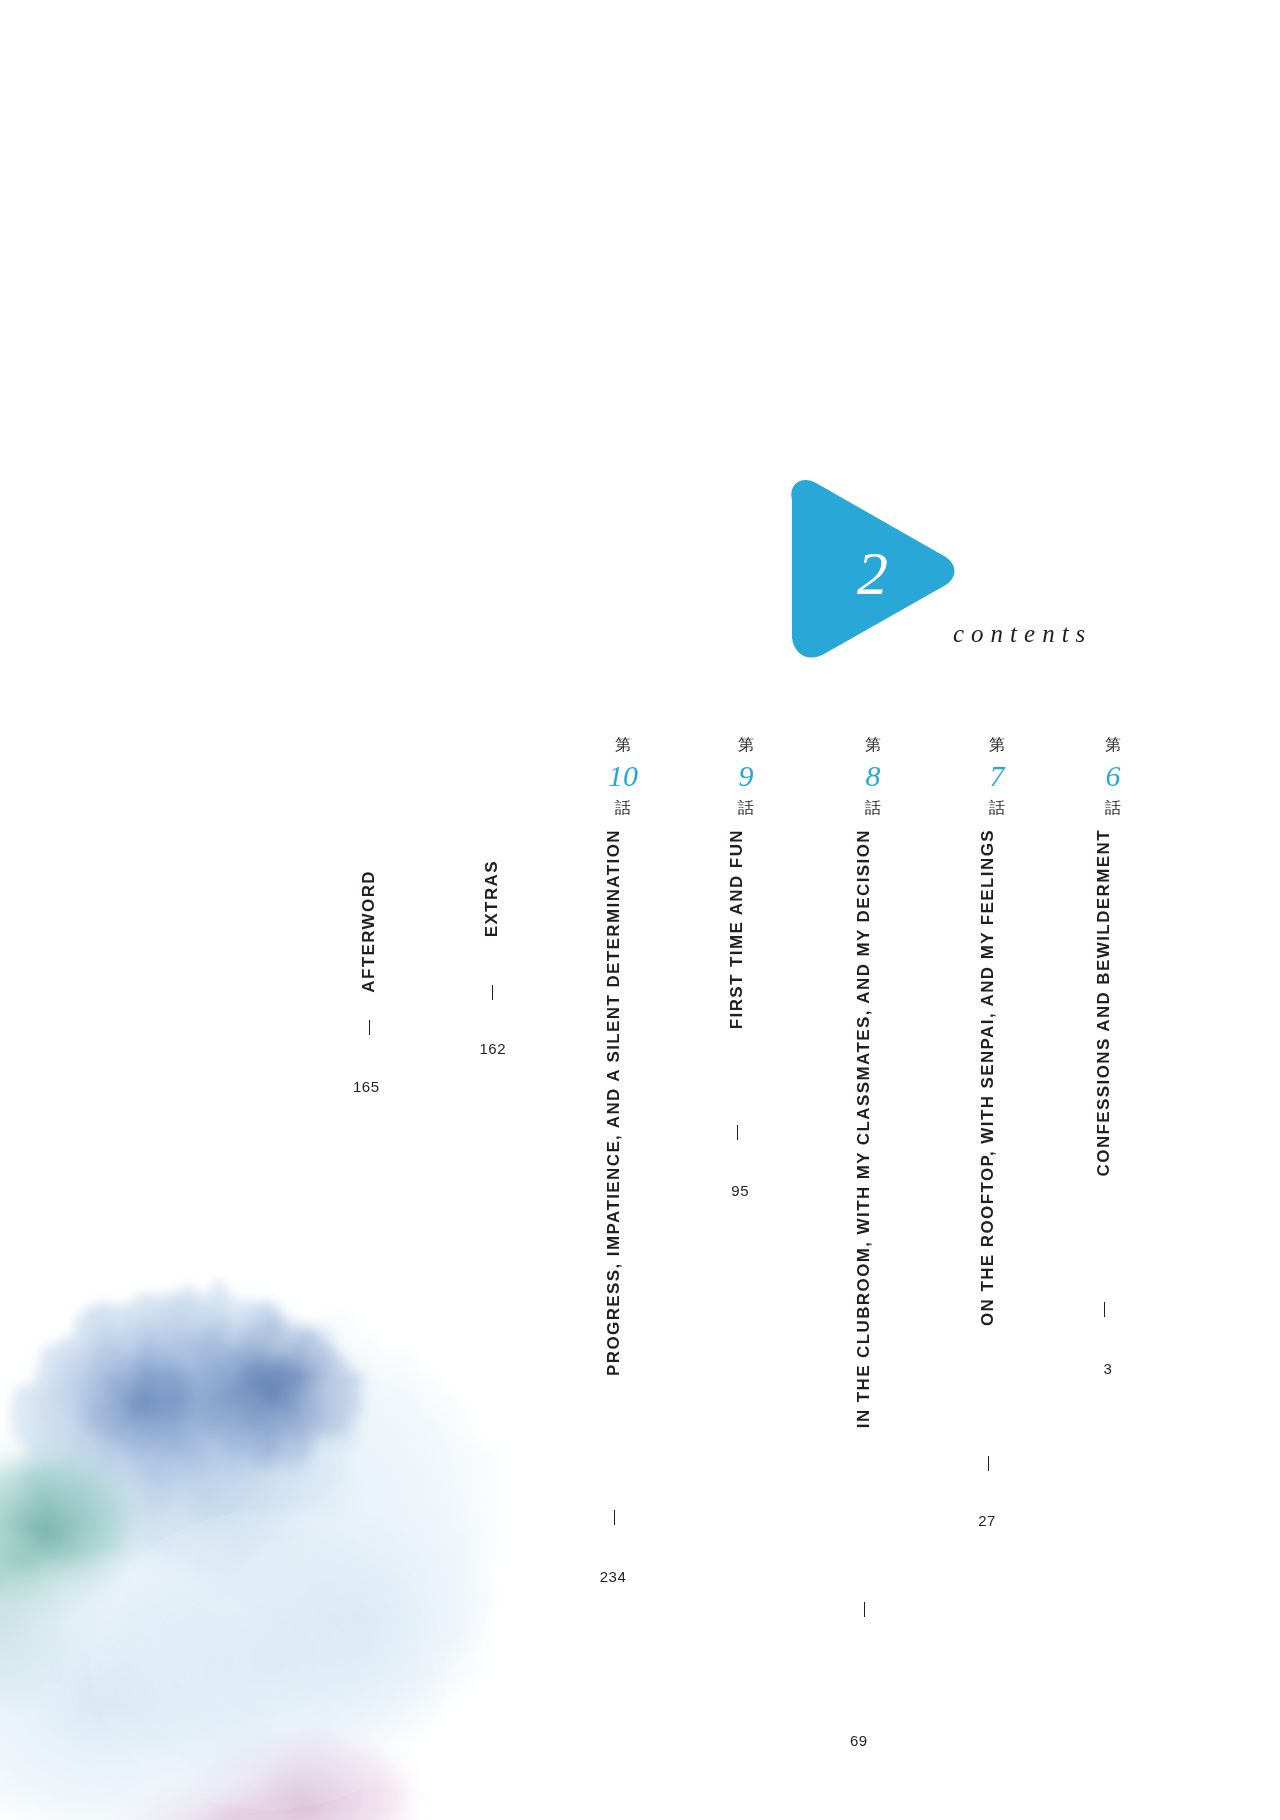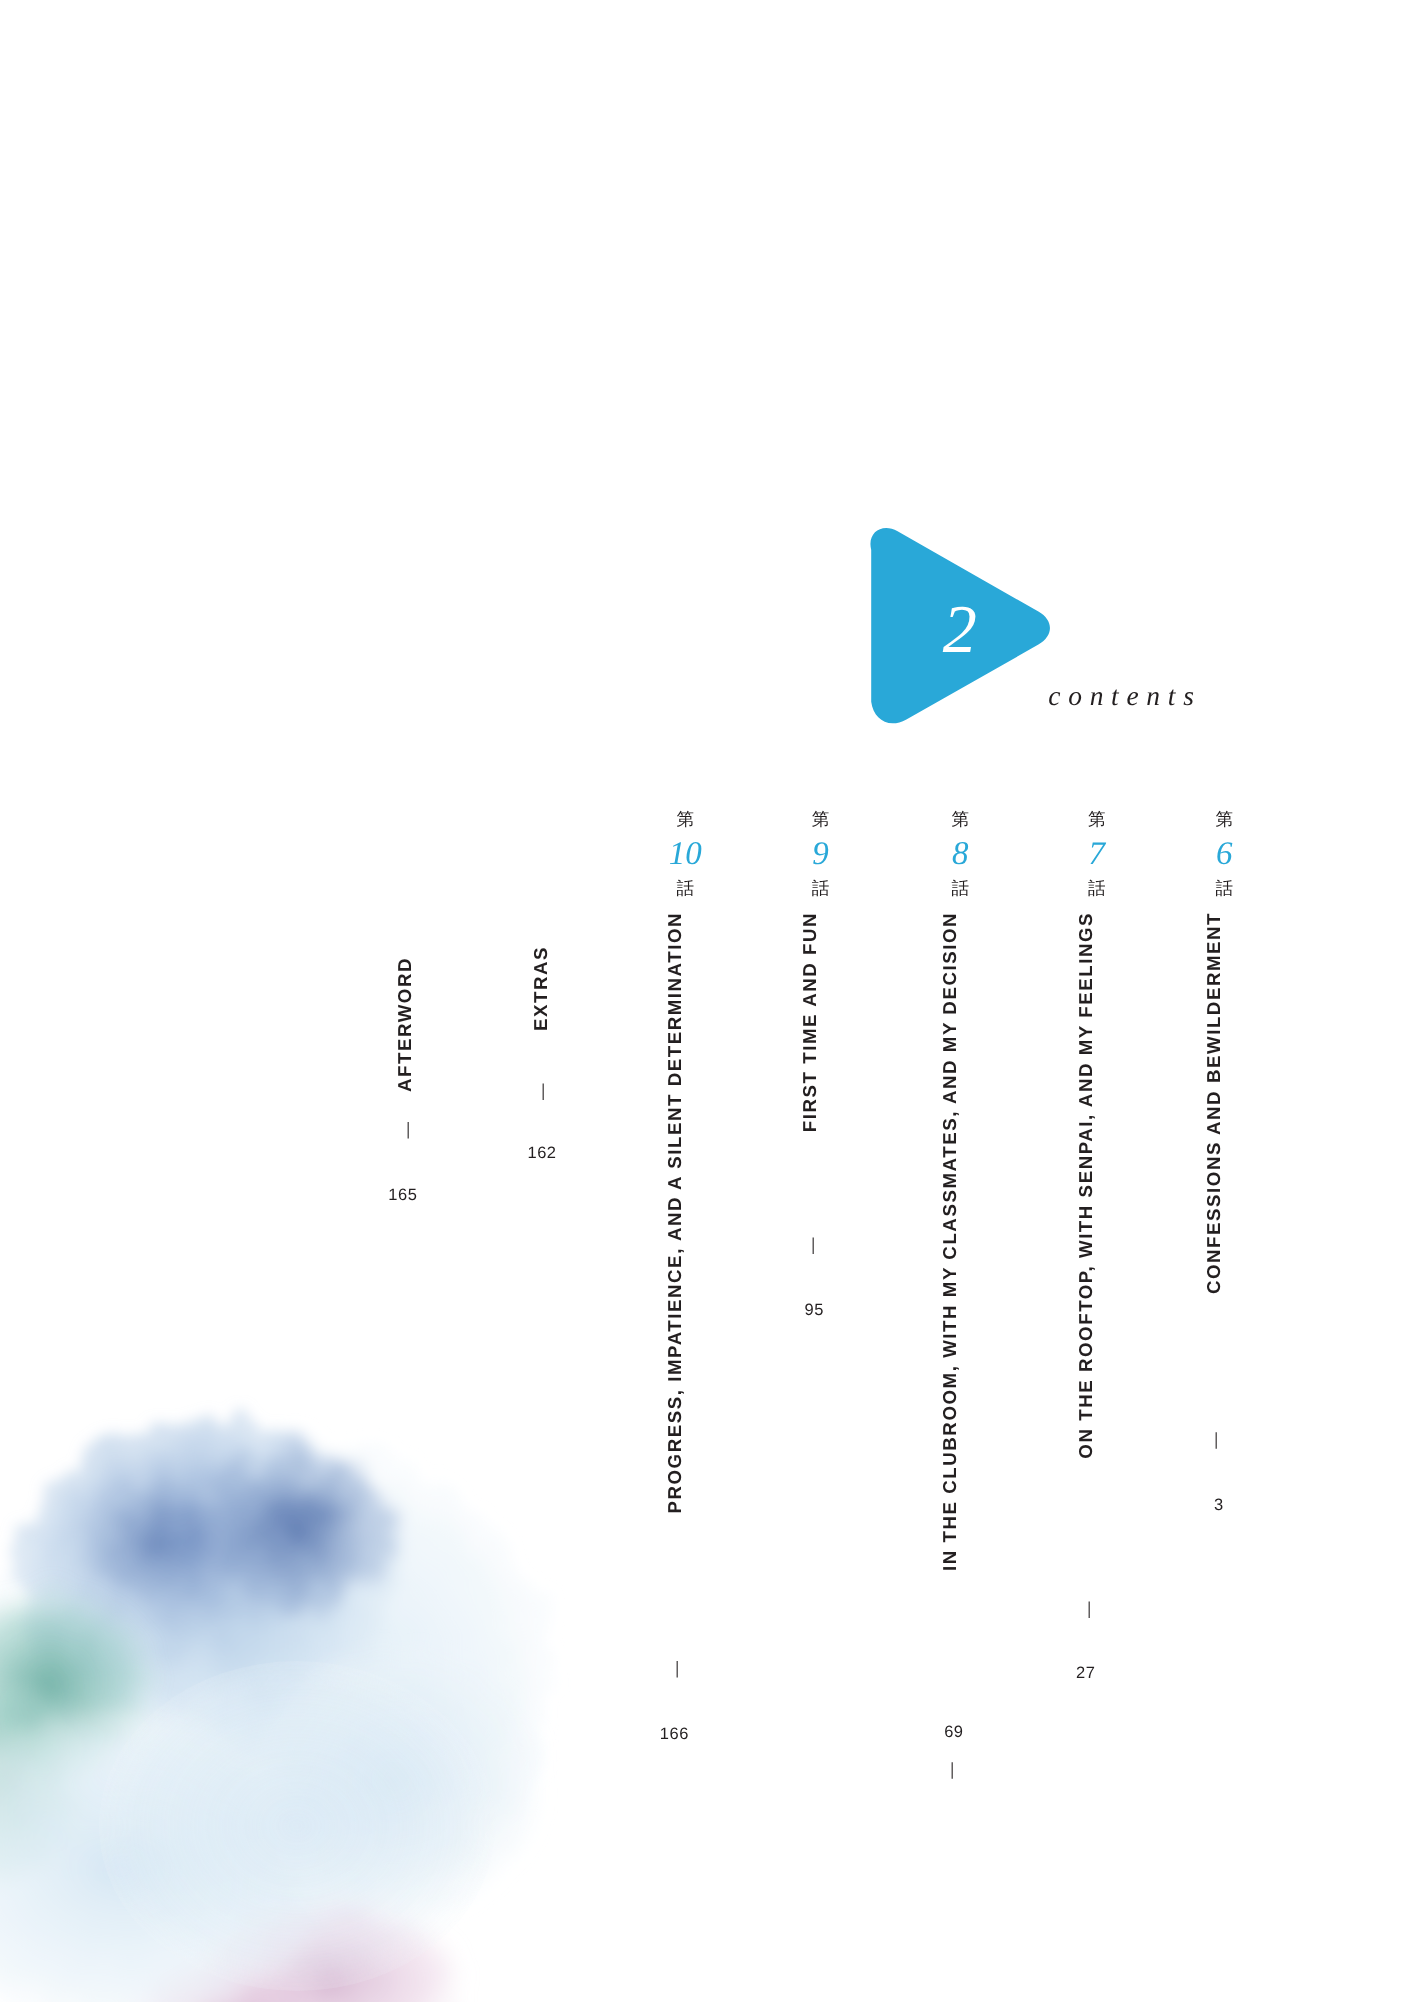--- a/index.html
+++ b/index.html
@@ -231,21 +231,21 @@
   <div style="position:relative;height:100px;">
     <div class="ch-kanji-1">第</div>
     <div class="ch-num">8</div>
     <div class="ch-kanji-2">話</div>
   </div>
   <div style="position:relative;">
     <div class="title-vert" style="top:-6px;left:4px;">IN THE CLUBROOM, WITH MY CLASSMATES, AND MY DECISION</div>
   </div>
 </div>
 <div class="page-vert" style="left:858px; top:1602px; writing-mode:vertical-rl;">—</div>
-<div class="page-vert" style="left:850px; top:1566px; width:26px; text-align:right;">69</div>
+<div class="page-vert" style="left:850px; top:1732px; width:26px; text-align:left;">69</div>
 
 <div class="entry" style="left:723px;">
   <div style="position:relative;height:100px;">
     <div class="ch-kanji-1">第</div>
     <div class="ch-num">9</div>
     <div class="ch-kanji-2">話</div>
   </div>
   <div style="position:relative;">
     <div class="title-vert" style="top:-6px;left:4px;">FIRST TIME AND FUN</div>
   </div>
@@ -257,21 +257,21 @@
   <div style="position:relative;height:100px;">
     <div class="ch-kanji-1">第</div>
     <div class="ch-num">10</div>
     <div class="ch-kanji-2">話</div>
   </div>
   <div style="position:relative;">
     <div class="title-vert" style="top:-6px;left:4px;">PROGRESS, IMPATIENCE, AND A SILENT DETERMINATION</div>
   </div>
 </div>
 <div class="page-vert" style="left:608px; top:1510px; writing-mode:vertical-rl;">—</div>
-<div class="page-vert" style="left:598px; top:1568px; width:30px; text-align:center;">166</div>
+<div class="page-vert" style="left:598px; top:1568px; width:30px; text-align:center;">234</div>
 
 <div class="entry" style="left:478px; top:860px;">
   <div style="position:relative;">
     <div class="title-vert" style="top:0;left:4px;">EXTRAS</div>
   </div>
 </div>
 <div class="page-vert" style="left:486px; top:985px; writing-mode:vertical-rl;">—</div>
 <div class="page-vert" style="left:476px; top:1040px; width:30px; text-align:right;">162</div>
 
 <div class="entry" style="left:355px; top:870px;">

